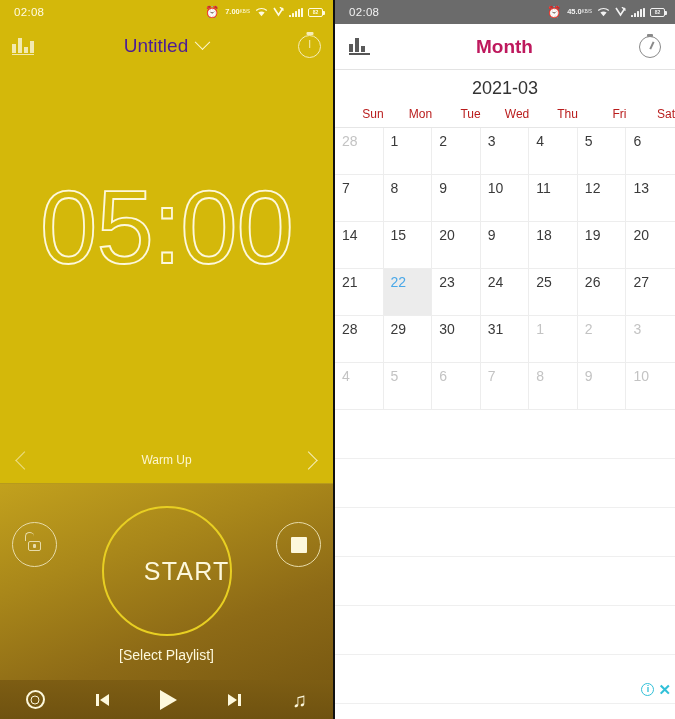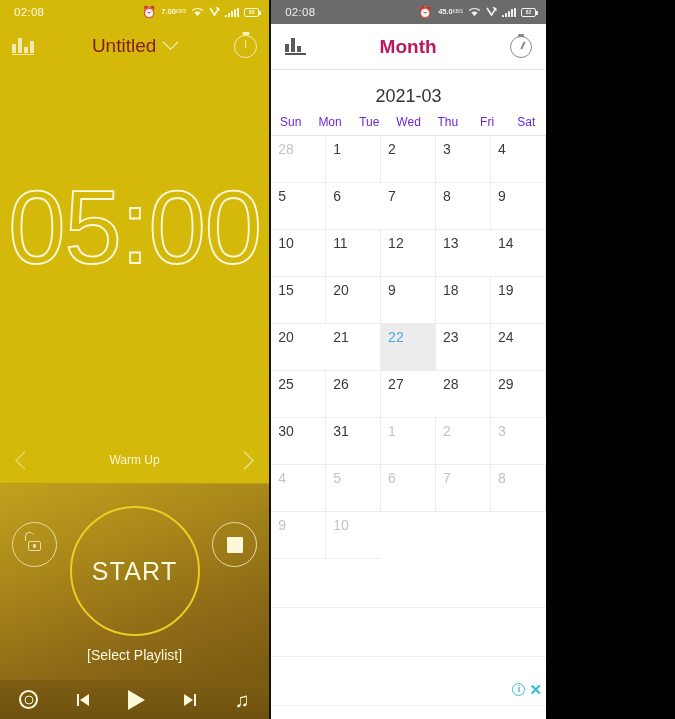--- a/index.html
+++ b/index.html
@@ -2,21 +2,21 @@
 <html><head>
 <meta charset="utf-8">
 <style>
   * { margin:0; padding:0; box-sizing:border-box; }
   html,body { width:675px; height:719px; }
   body {
     font-family:"Liberation Sans", sans-serif;
     background:#000;
     overflow:hidden;
   }
-  .screen { position:relative; width:546px; height:719px; display:flex; }
+  .screen { position:relative; width:675px; height:719px; display:flex; }
 
   
   .panel-left {
     position:relative;
     width:335px; height:719px;
     background:#d4b80a;
     border-right:2px solid #111;
     display:flex; flex-direction:column;
     overflow:hidden;
   }
@@ -47,21 +47,21 @@
   }
   .batt:after{content:"";position:absolute;right:-3px;top:2.5px;width:2px;height:4px;background:currentColor;border-radius:0 1px 1px 0;}
 
   .header-left {
     height:44px; flex:0 0 44px;
     display:flex; align-items:center; padding:0 12px;
     color:#fdf6d0;
   }
   .h-title {
     flex:1; display:flex; align-items:center; justify-content:center; gap:9px;
-    font-size:19px; color:#7f1d1d; font-weight:300;
+    font-size:19px; color:#4c1d95; font-weight:300;
   }
   .chev-down { width:11px;height:11px;border-right:1.6px solid #fdf6d0;border-bottom:1.6px solid #fdf6d0;transform:rotate(45deg) translate(-3px,-3px); }
 
   .bar-icon { display:flex; align-items:flex-end; gap:2px; height:18px; width:22px; border-bottom:1.6px solid #f2e9b0; padding-bottom:1px; }
   .bar-icon i { display:block; width:4px; background:#f2e9b0; }
   .bar-icon i:nth-child(1){height:9px}
   .bar-icon i:nth-child(2){height:15px}
   .bar-icon i:nth-child(3){height:6px}
   .bar-icon i:nth-child(4){height:12px}
 
@@ -114,21 +114,21 @@
   }
   .padlock { position:relative; width:13px;height:12px; }
   .padlock .body { position:absolute;bottom:0;left:0;width:13px;height:10px;border:1.4px solid #e7dba9;border-radius:2px; }
   .padlock .keyhole { position:absolute;bottom:3px;left:5.2px;width:2.4px;height:4px;background:#e7dba9;border-radius:1px; }
   .padlock .shackle { position:absolute;top:-7px;left:-3px;width:9px;height:9px;border:1.4px solid #e7dba9;border-bottom:none;border-radius:5px 5px 0 0;border-right:none; }
 
   .start-btn {
     position:absolute; left:50%; top:22px; transform:translateX(-50%);
     width:130px;height:130px;border-radius:50%;
     border:2px solid #e8cf22;
-    display:flex;align-items:center;justify-content:center;
+    display:flex;align-items:center;justify-content:flex-end;
     color:#fdf8dc; font-size:25px; font-weight:300; letter-spacing:1.2px;
   }
   .stop-btn {
     position:absolute; right:12px; top:38px;
     width:45px;height:45px;border:1.4px solid #e7dba9;border-radius:50%;
     display:flex;align-items:center;justify-content:center;
   }
   .stop-btn span { width:16px;height:16px;background:#fdf8dc;border-radius:1px; }
 
   .playlist {
@@ -175,24 +175,24 @@
   .bar-icon-dark { display:flex;align-items:flex-end;gap:2px;height:17px;width:21px;border-bottom:2px solid #555;padding-bottom:1px; }
   .bar-icon-dark i { display:block;width:4px;background:#5a5a5a; }
   .bar-icon-dark i:nth-child(1){height:8px}
   .bar-icon-dark i:nth-child(2){height:14px}
   .bar-icon-dark i:nth-child(3){height:6px}
   .month-title { flex:1;text-align:center;font-size:19px;color:#be185d;font-weight:bold; }
   .stopwatch-dark { width:22px;height:22px;border:1.5px solid #8a8a8a;border-radius:50%;position:relative; }
   .stopwatch-dark:before { content:"";position:absolute;left:50%;top:4px;width:1.5px;height:8px;background:#8a8a8a;transform:translateX(-50%) rotate(25deg);transform-origin:bottom; }
   .stopwatch-dark:after { content:"";position:absolute;left:50%;top:-3px;width:6px;height:3px;background:#8a8a8a;transform:translateX(-50%);border-radius:1px; }
 
-  .cal-month-label { text-align:center;font-size:18px;color:#333;padding:8px 0 6px;margin-top:8px; }
+  .cal-month-label { text-align:center;font-size:18px;color:#333;padding:8px 0 6px; }
   .weekdays { display:grid;grid-template-columns:repeat(7,1fr);border-bottom:1px solid #e6e6e6; }
-  .weekdays div { text-align:center;font-size:12px;color:#6d28d9;padding:2px 0 6px; }
-  .cal-grid { display:grid;grid-template-columns:repeat(5,1fr); }
+  .weekdays div { text-align:right;font-size:12px;color:#b91c1c;padding:2px 0 6px; }
+  .cal-grid { display:grid;grid-template-columns:repeat(7,1fr); }
   .cal-cell {
     height:47px;
     border-right:1px solid #ededed;
     border-bottom:1px solid #ededed;
     padding:5px 0 0 7px;
     font-size:14px;color:#3a3a3a;
   }
   .cal-cell:nth-child(7n){ border-right:none; }
   .cal-cell.muted { color:#c3c3c3; }
   .cal-cell.selected { background:#ececec; color:#4aa8e8; }

